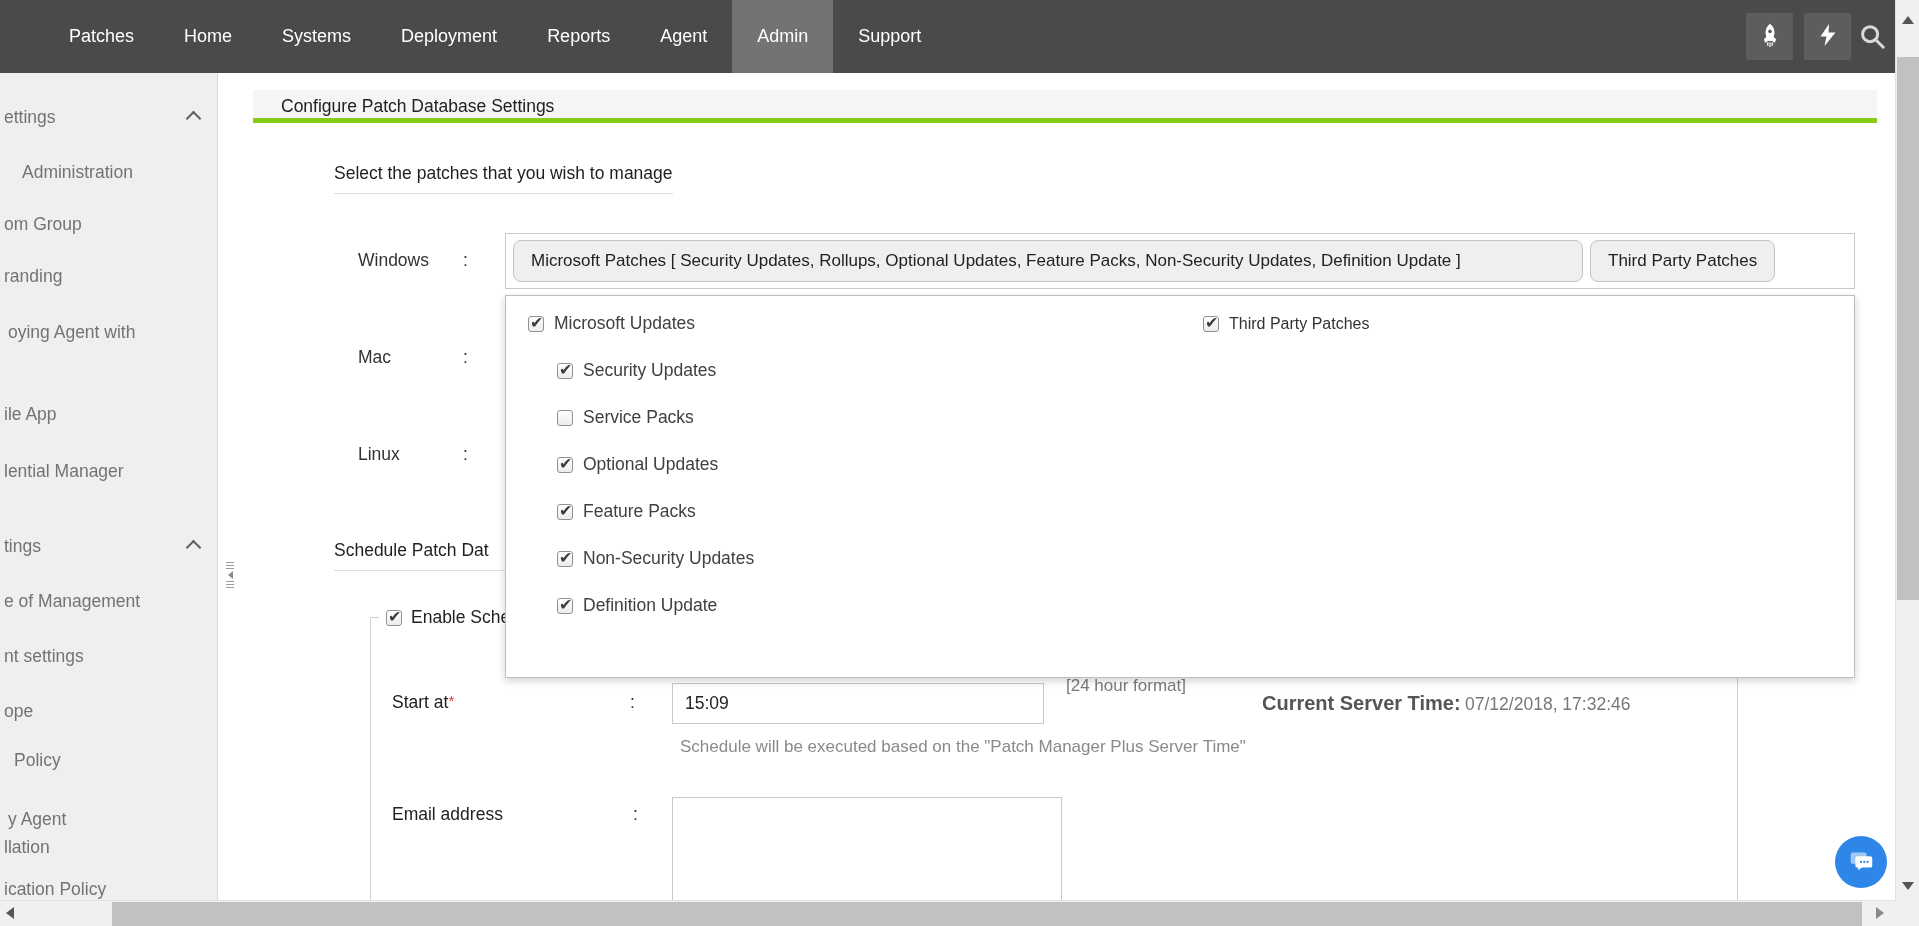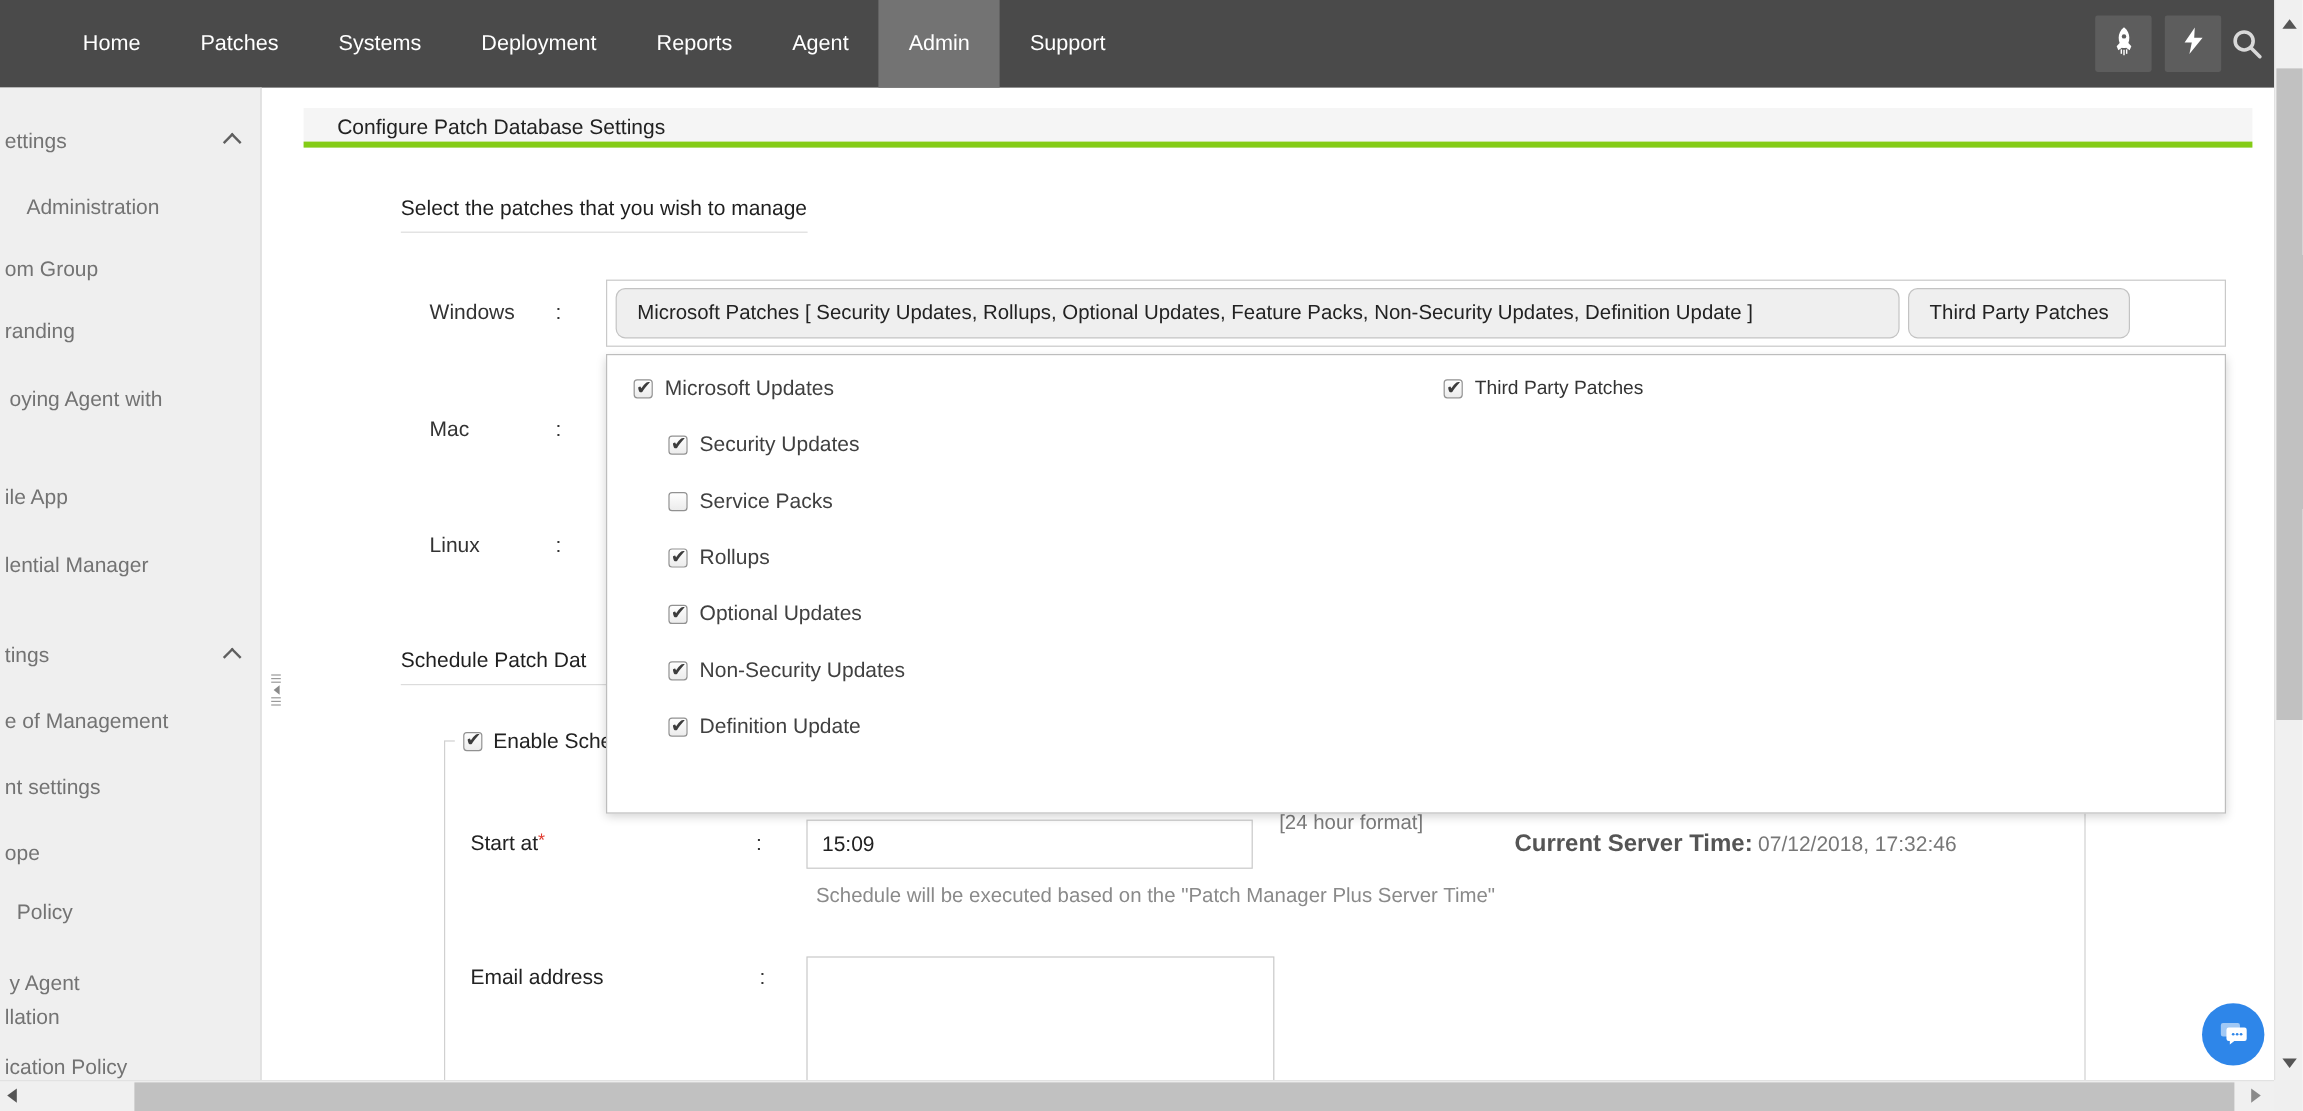--- a/index.html
+++ b/index.html
@@ -72,22 +72,22 @@
   .arr.up{left:6px;top:16px;border-left:6px solid transparent;border-right:6px solid transparent;border-bottom:8px solid #555}
   .arr.down{left:6px;top:882px;border-left:6px solid transparent;border-right:6px solid transparent;border-top:8px solid #555}
   .arr.left{left:6px;top:6px;border-top:6px solid transparent;border-bottom:6px solid transparent;border-right:8px solid #555}
   .arr.right{left:1876px;top:6px;border-top:6px solid transparent;border-bottom:6px solid transparent;border-left:8px solid #8a8a8a}
   .corner{left:1895px;top:900px;width:24px;height:26px;background:#efefef;z-index:21}
 </style>
 </head>
 <body>
 
 <div class="abs topnav">
+  <div class="navitem">Patches</div>
   <div class="navitem">Home</div>
-  <div class="navitem">Patches</div>
   <div class="navitem">Systems</div>
   <div class="navitem">Deployment</div>
   <div class="navitem">Reports</div>
   <div class="navitem">Agent</div>
   <div class="navitem active">Admin</div>
   <div class="navitem">Support</div>
 </div>
 
 <div class="abs navsq rocket-btn">
   <span>
@@ -194,25 +194,25 @@
   <div class="dd-row sub">
     <span class="cb checked"></span>
     <span class="lbl">Security Updates</span>
   </div>
   <div class="dd-row sub">
     <span class="cb"></span>
     <span class="lbl">Service Packs</span>
   </div>
   <div class="dd-row sub">
     <span class="cb checked"></span>
-    <span class="lbl">Rollups</span>
-  </div>
-  <div class="dd-row sub">
-    <span class="cb checked"></span>
     <span class="lbl">Optional Updates</span>
+  </div>
+  <div class="dd-row sub">
+    <span class="cb checked"></span>
+    <span class="lbl">Feature Packs</span>
   </div>
   <div class="dd-row sub">
     <span class="cb checked"></span>
     <span class="lbl">Non-Security Updates</span>
   </div>
   <div class="dd-row sub">
     <span class="cb checked"></span>
     <span class="lbl">Definition Update</span>
   </div>
   <div class="dd-right">

